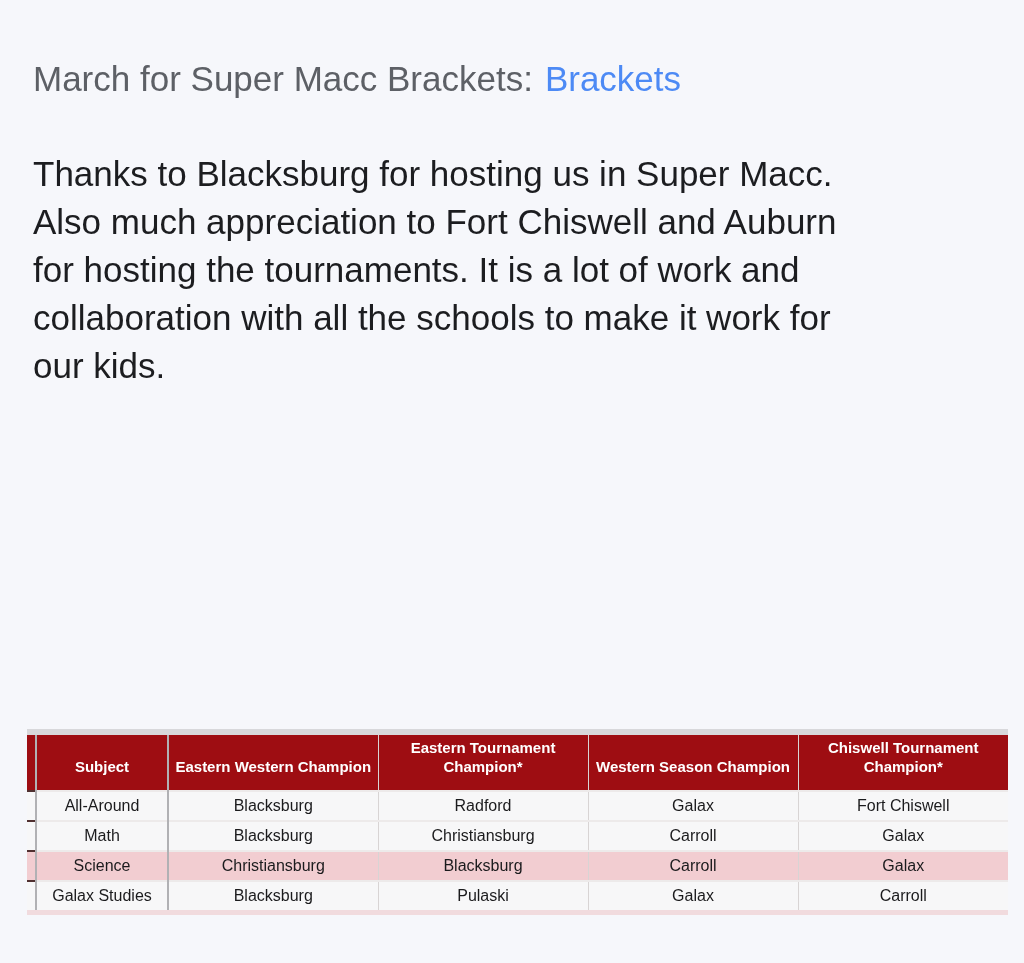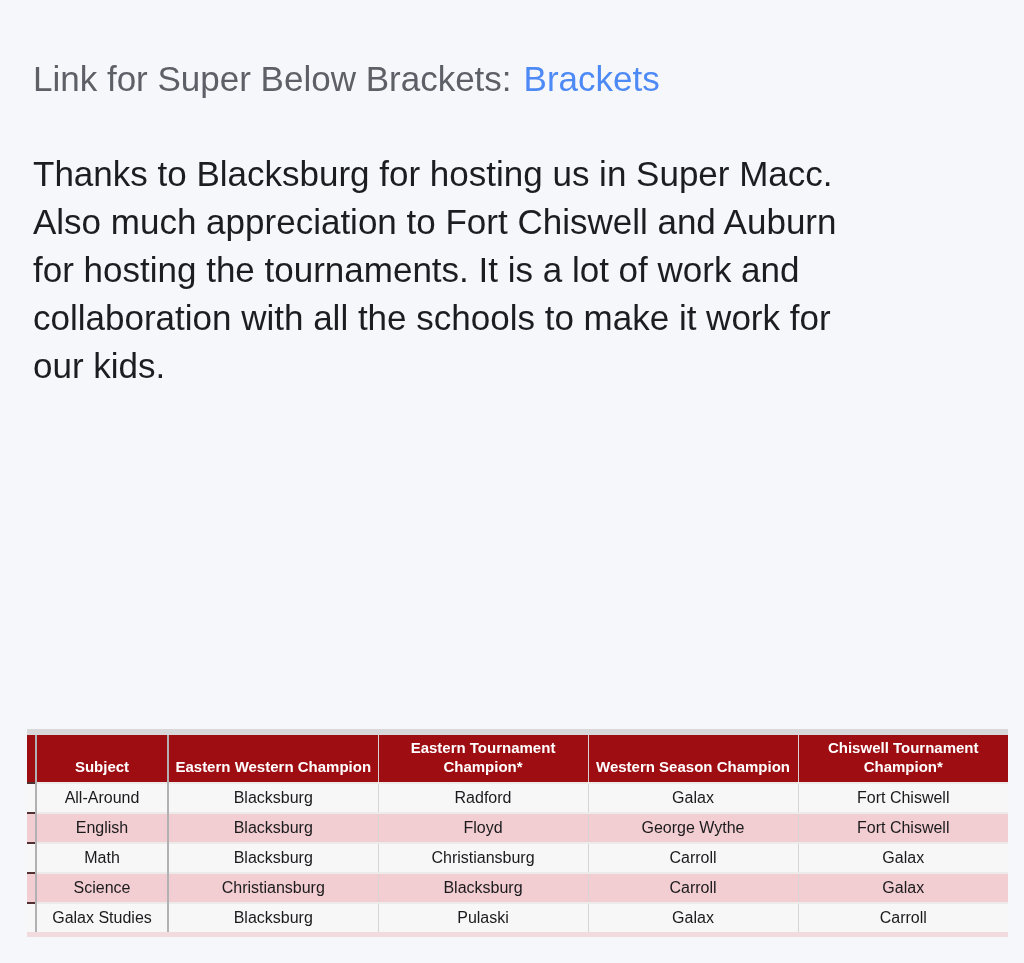--- a/index.html
+++ b/index.html
@@ -58,21 +58,21 @@
   col.c-subject { width: 132px; }
   col.c-wide { width: 210px; }
   th {
     background: var(--table-header-bg, #9e0d12);
     color: var(--table-header-text, #ffffff);
     font-weight: bold;
     font-size: 15px;
     line-height: 19px;
     text-align: center;
     vertical-align: bottom;
-    padding: 0 4px 6px;
+    padding: 0 4px 14px;
     height: 41px;
   }
   th.sliver { padding: 0; }
   td {
     background: var(--row-light, #f7f7f8);
     color: var(--cell-text, #1b1b1d);
     font-weight: normal;
     font-size: 16px;
     line-height: 18px;
     text-align: center;
@@ -89,21 +89,21 @@
   thead th:nth-child(n+4), tbody td:nth-child(n+4) {
     border-left: 1px solid #d8d4d4;
   }
   tbody td { border-top: 2px solid #edeaea; }
   tbody td.sliver { border-top: 2px solid #503030; }
 </style>
 </head>
 <body>
 
 <div class="content">
-  <div class="para para1"><div class="linkline"><span>Link for Super Below Brackets:</span><a class="link" href="#">Brackets</a></div></div>
+  <div class="para para1"><div class="linkline"><span>March for Super Macc Brackets:</span><a class="link" href="#">Brackets</a></div></div>
   <div class="para para2">Thanks to Blacksburg for hosting us in Super Macc.
 Also much appreciation to Fort Chiswell and Auburn
 for hosting the tournaments.  It is a lot of work and
 collaboration with all the schools to make it work for
 our kids.</div>
 </div>
 
 <div class="tablewrap">
   <div class="topstrip"></div>
   <table>
@@ -127,28 +127,20 @@
       </thead>
     <tbody id="tbody">
         <tr>
           <td class="sliver"></td>
           <td>All-Around</td>
           <td>Blacksburg</td>
           <td>Radford</td>
           <td>Galax</td>
           <td>Fort Chiswell</td>
         </tr>
-        <tr class="pink">
-          <td class="sliver"></td>
-          <td>English</td>
-          <td>Blacksburg</td>
-          <td>Floyd</td>
-          <td>George Wythe</td>
-          <td>Fort Chiswell</td>
-        </tr>
         <tr>
           <td class="sliver"></td>
           <td>Math</td>
           <td>Blacksburg</td>
           <td>Christiansburg</td>
           <td>Carroll</td>
           <td>Galax</td>
         </tr>
         <tr class="pink">
           <td class="sliver"></td>

